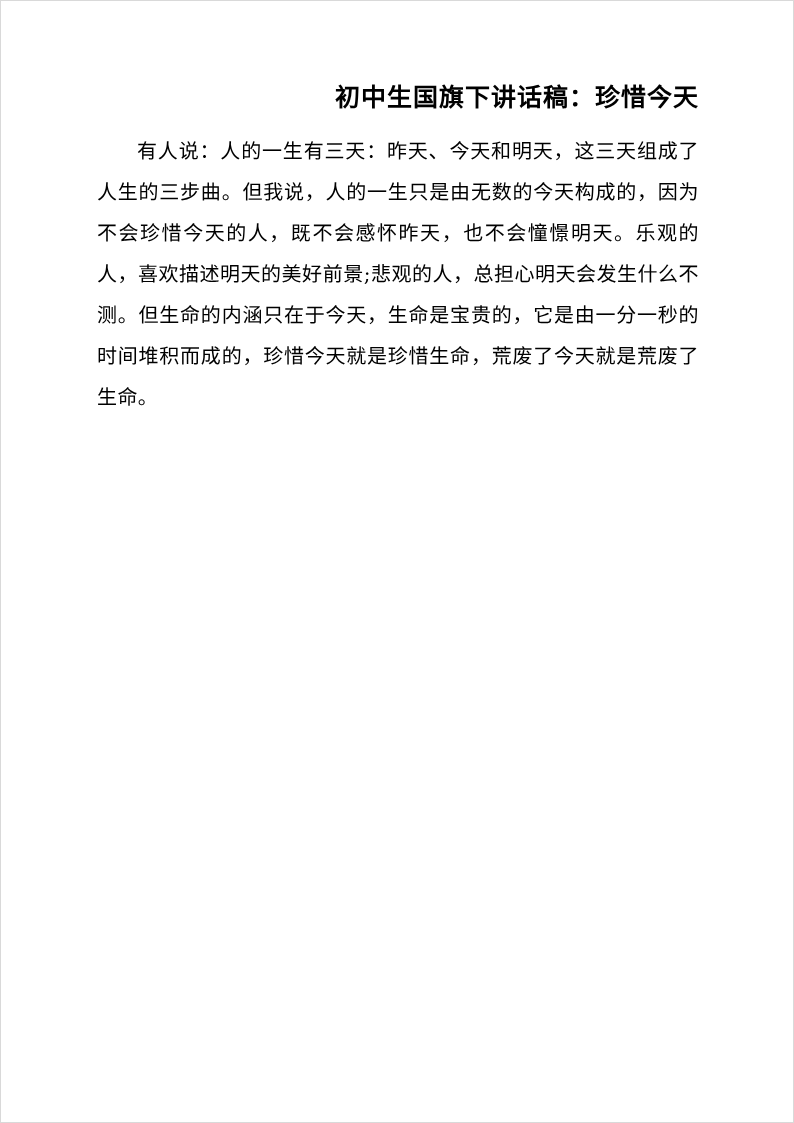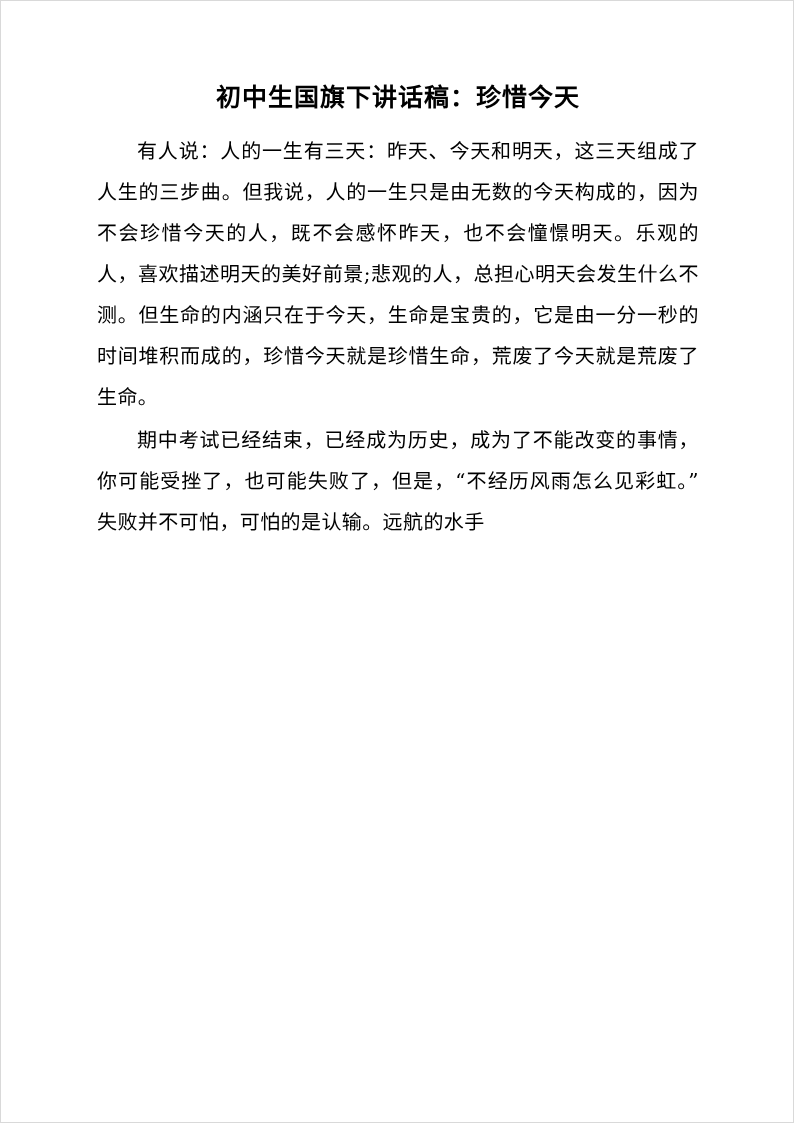--- a/index.html
+++ b/index.html
@@ -27,21 +27,21 @@
   }
   .content {
     position: absolute;
     left: 96px;
     top: 78px;
     width: 602px;
   }
   .doc-title {
     font-size: 25px;
     font-weight: bold;
-    text-align: center;
+    text-align: right;
     letter-spacing: 1px;
     line-height: 1.5;
     margin: 0 0 14px 0;
     font-family: "DejaVu Serif", "Liberation Serif", serif;
   }
   .para {
     font-size: 20px;
     line-height: 41px;
     text-align: justify;
     text-justify: inter-ideograph;
@@ -50,15 +50,14 @@
     letter-spacing: 0.4px;
   }
 </style>
 </head>
 <body>
 
 <div class="page">
   <div class="content">
     <h1 class="doc-title">初中生国旗下讲话稿：珍惜今天</h1>
     <p class="para">有人说：人的一生有三天：昨天、今天和明天，这三天组成了人生的三步曲。但我说，人的一生只是由无数的今天构成的，因为不会珍惜今天的人，既不会感怀昨天，也不会憧憬明天。乐观的人，喜欢描述明天的美好前景;悲观的人，总担心明天会发生什么不测。但生命的内涵只在于今天，生命是宝贵的，它是由一分一秒的时间堆积而成的，珍惜今天就是珍惜生命，荒废了今天就是荒废了生命。</p>
-    <p class="para">期中考试已经结束，已经成为历史，成为了不能改变的事情，你可能受挫了，也可能失败了，但是，“不经历风雨怎么见彩虹。”失败并不可怕，可怕的是认输。远航的水手</p>
   </div>
 </div>
 
 </body></html>

